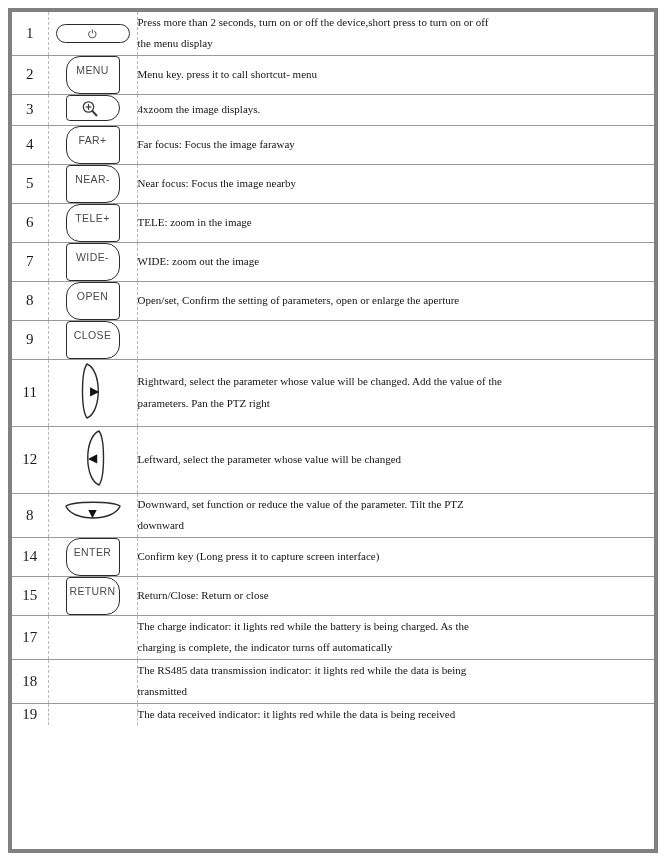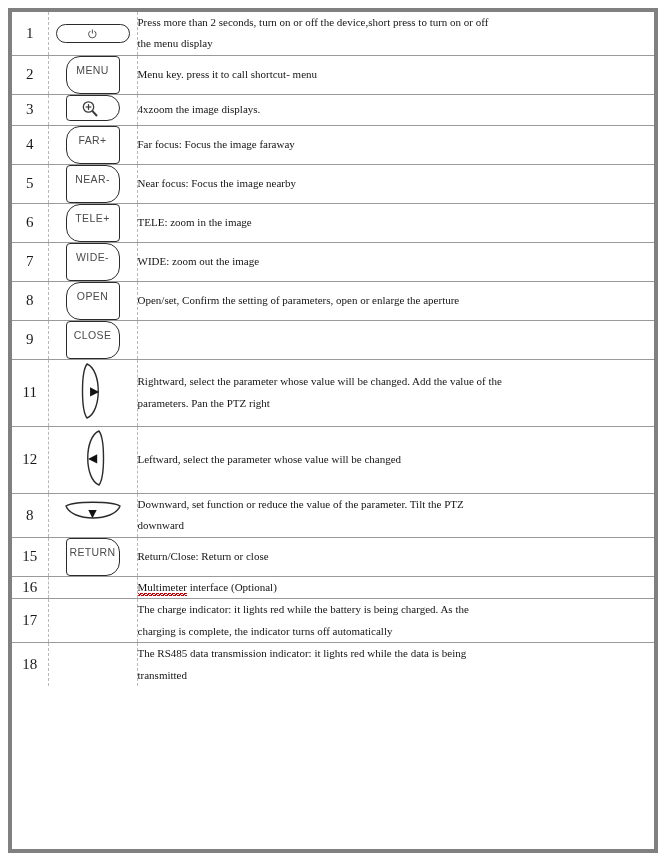--- a/index.html
+++ b/index.html
@@ -261,45 +261,52 @@
             <td class="num">8</td>
             <td class="key"><div class="leafwrap" style="width: 62px; height: 26px;"><svg width="62" height="26" viewBox="0 0 62 26">
                   <path d="M4,6 C12,1 50,1 58,6 C52,22 10,22 4,6 Z" fill="#ffffff" stroke="#2b2b2b" stroke-width="1.4"></path>
                 </svg><span class="arrow" style="padding-top: 0px;">▼</span></div></td>
             <td class="desc">
               <span class="t">Downward, set function or reduce the value of the parameter. Tilt the PTZ</span>
               <span class="t">downward</span>
             </td>
           </tr>
           <tr>
+            <td class="num">14</td>
+            <td class="key"><div class="btn cap r-left"><span>ENTER</span></div></td>
+            <td class="desc">
+              <span class="t">Confirm key (Long press it to capture screen interface)</span>
+            </td>
+          </tr>
+          <tr>
             <td class="num">15</td>
             <td class="key"><div class="btn cap r-right"><span>RETURN</span></div></td>
             <td class="desc">
               <span class="t">Return/Close: Return or close</span>
             </td>
           </tr>
           <tr>
-            <td class="num">16</td>
-            <td class="key"></td>
-            <td class="desc">
-              <span class="t"><span class="squiggle">Multimeter</span> interface (Optional)</span>
-            </td>
-          </tr>
-          <tr>
             <td class="num">17</td>
             <td class="key"></td>
             <td class="desc">
               <span class="t">The charge indicator: it lights red while the battery is being charged. As the</span>
               <span class="t">charging is complete, the indicator turns off automatically</span>
             </td>
           </tr>
           <tr>
             <td class="num">18</td>
             <td class="key"></td>
             <td class="desc">
               <span class="t">The RS485 data transmission indicator: it lights red while the data is being</span>
               <span class="t">transmitted</span>
+            </td>
+          </tr>
+          <tr>
+            <td class="num">19</td>
+            <td class="key"></td>
+            <td class="desc">
+              <span class="t">The data received indicator: it lights red while the data is being received</span>
             </td>
           </tr>
         </tbody>
     </table>
   </div>
 </div>
 
 </body></html>

